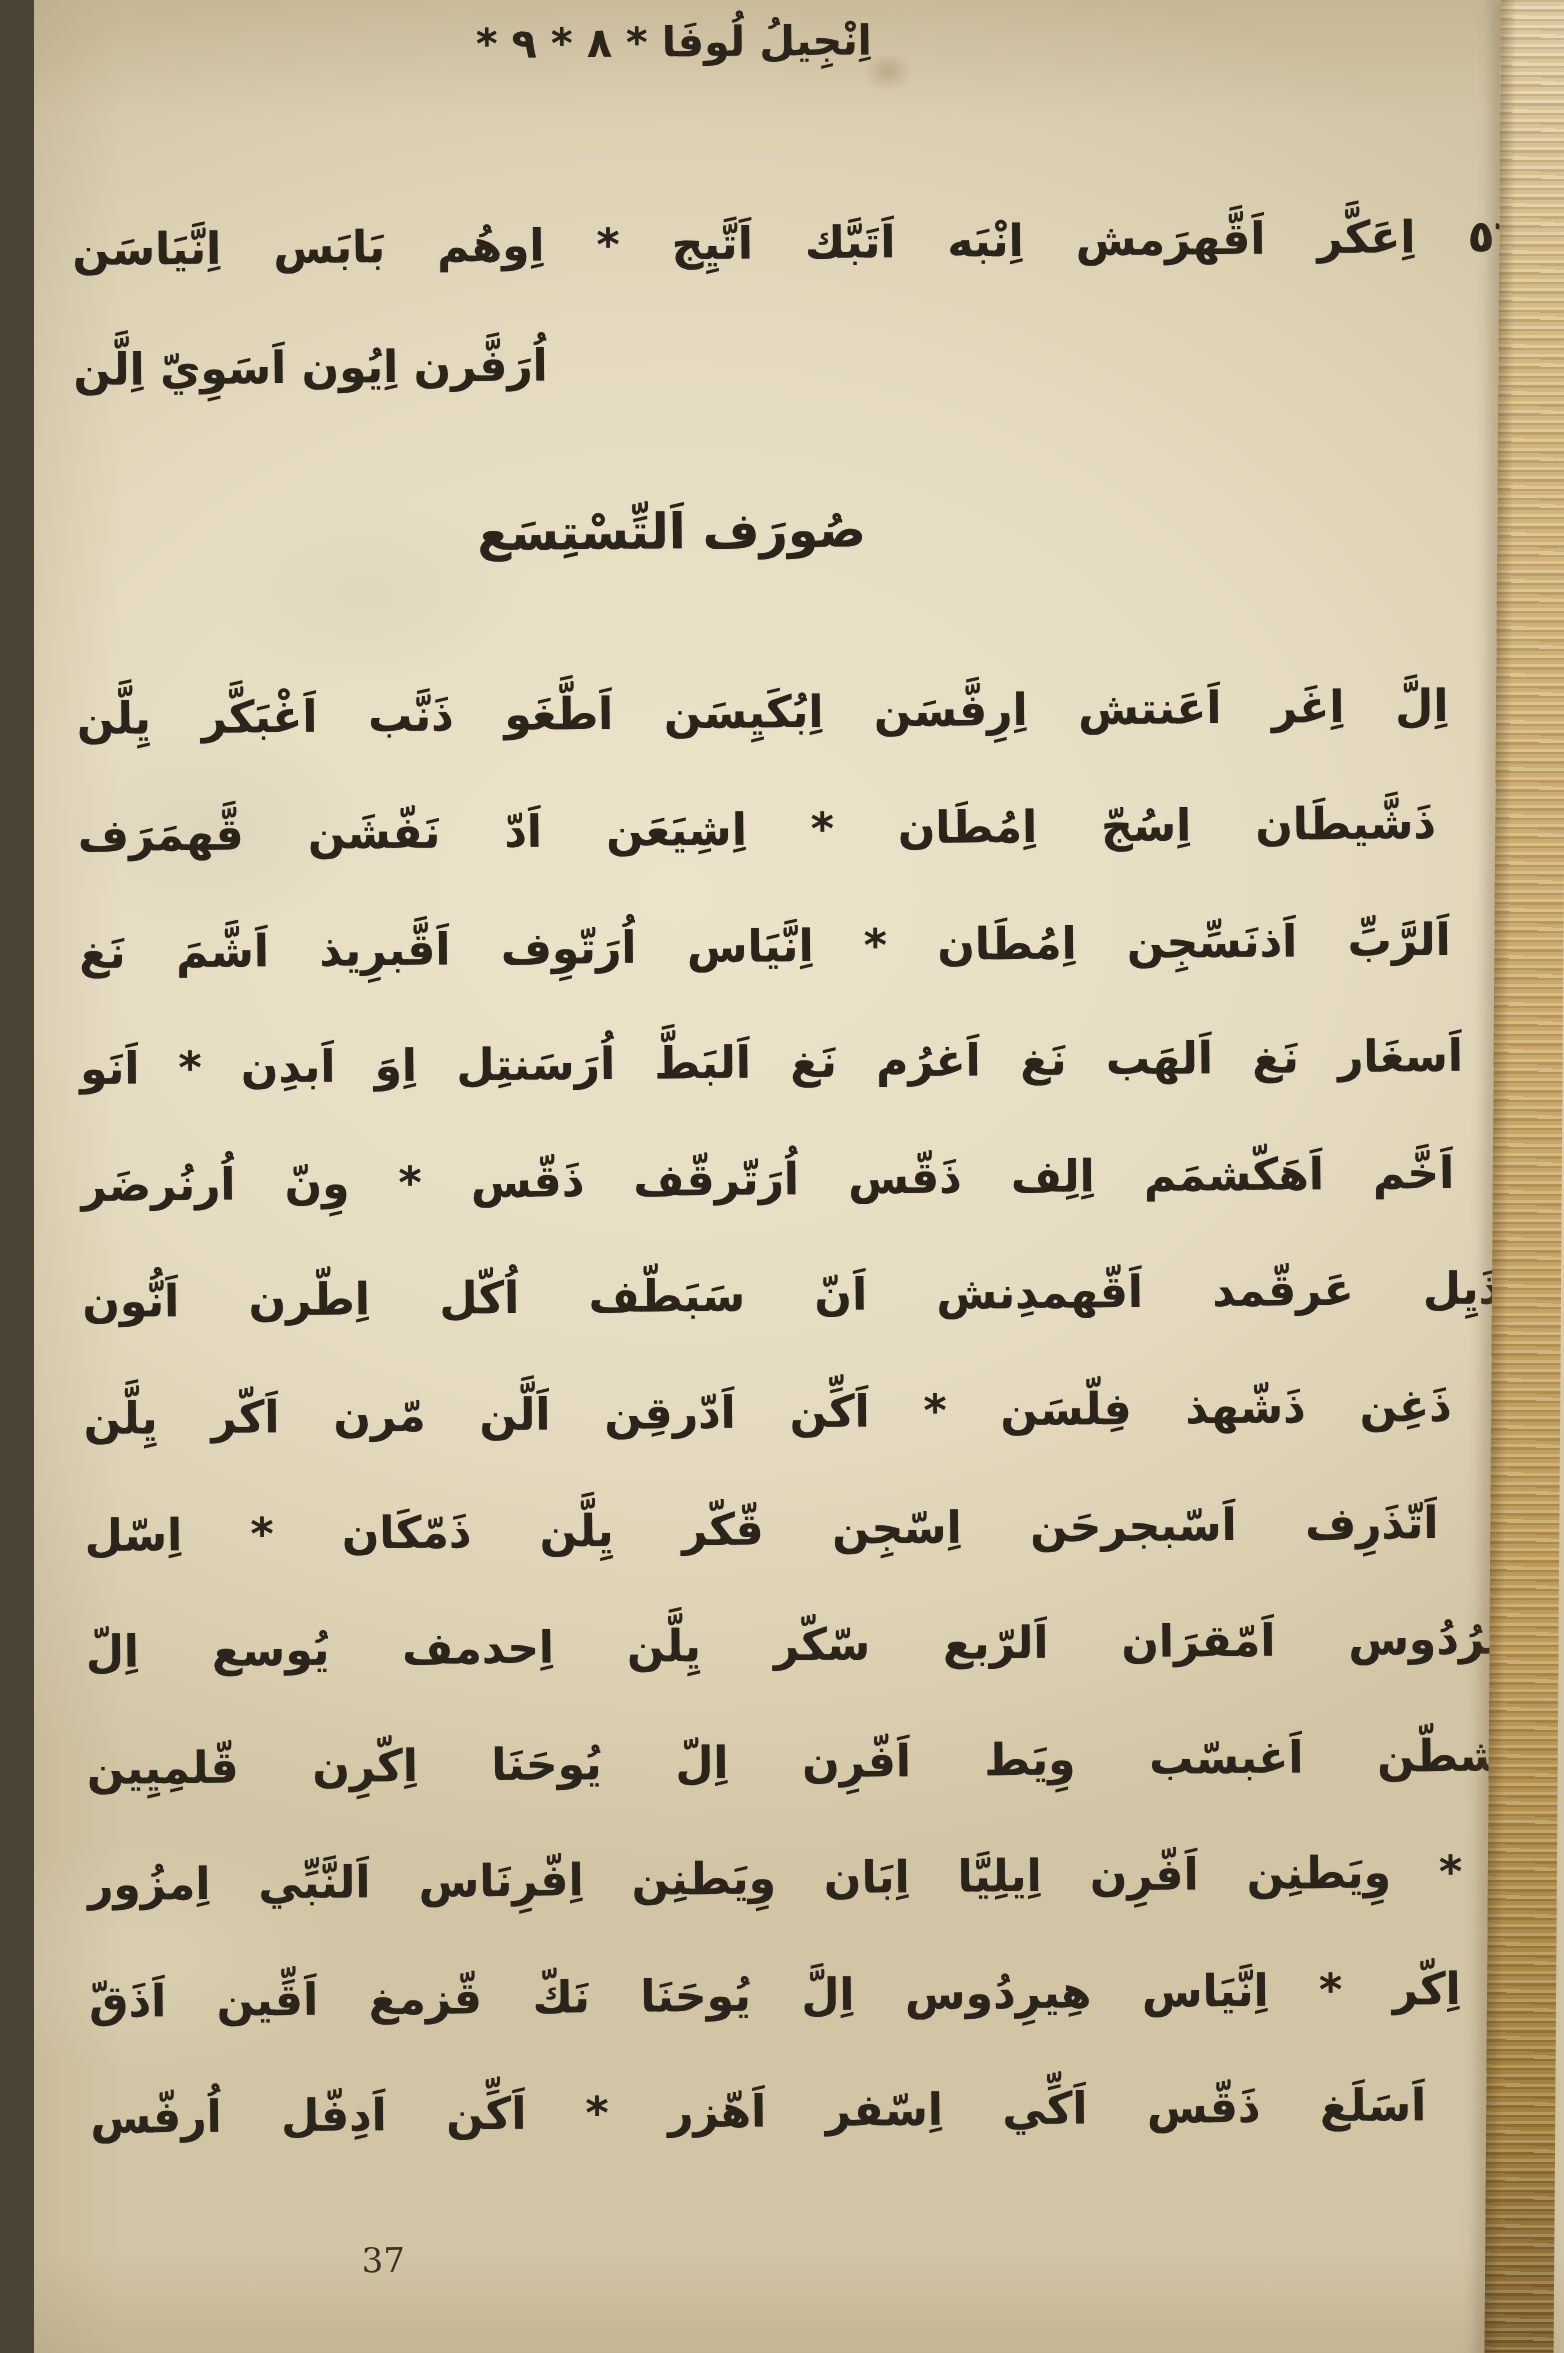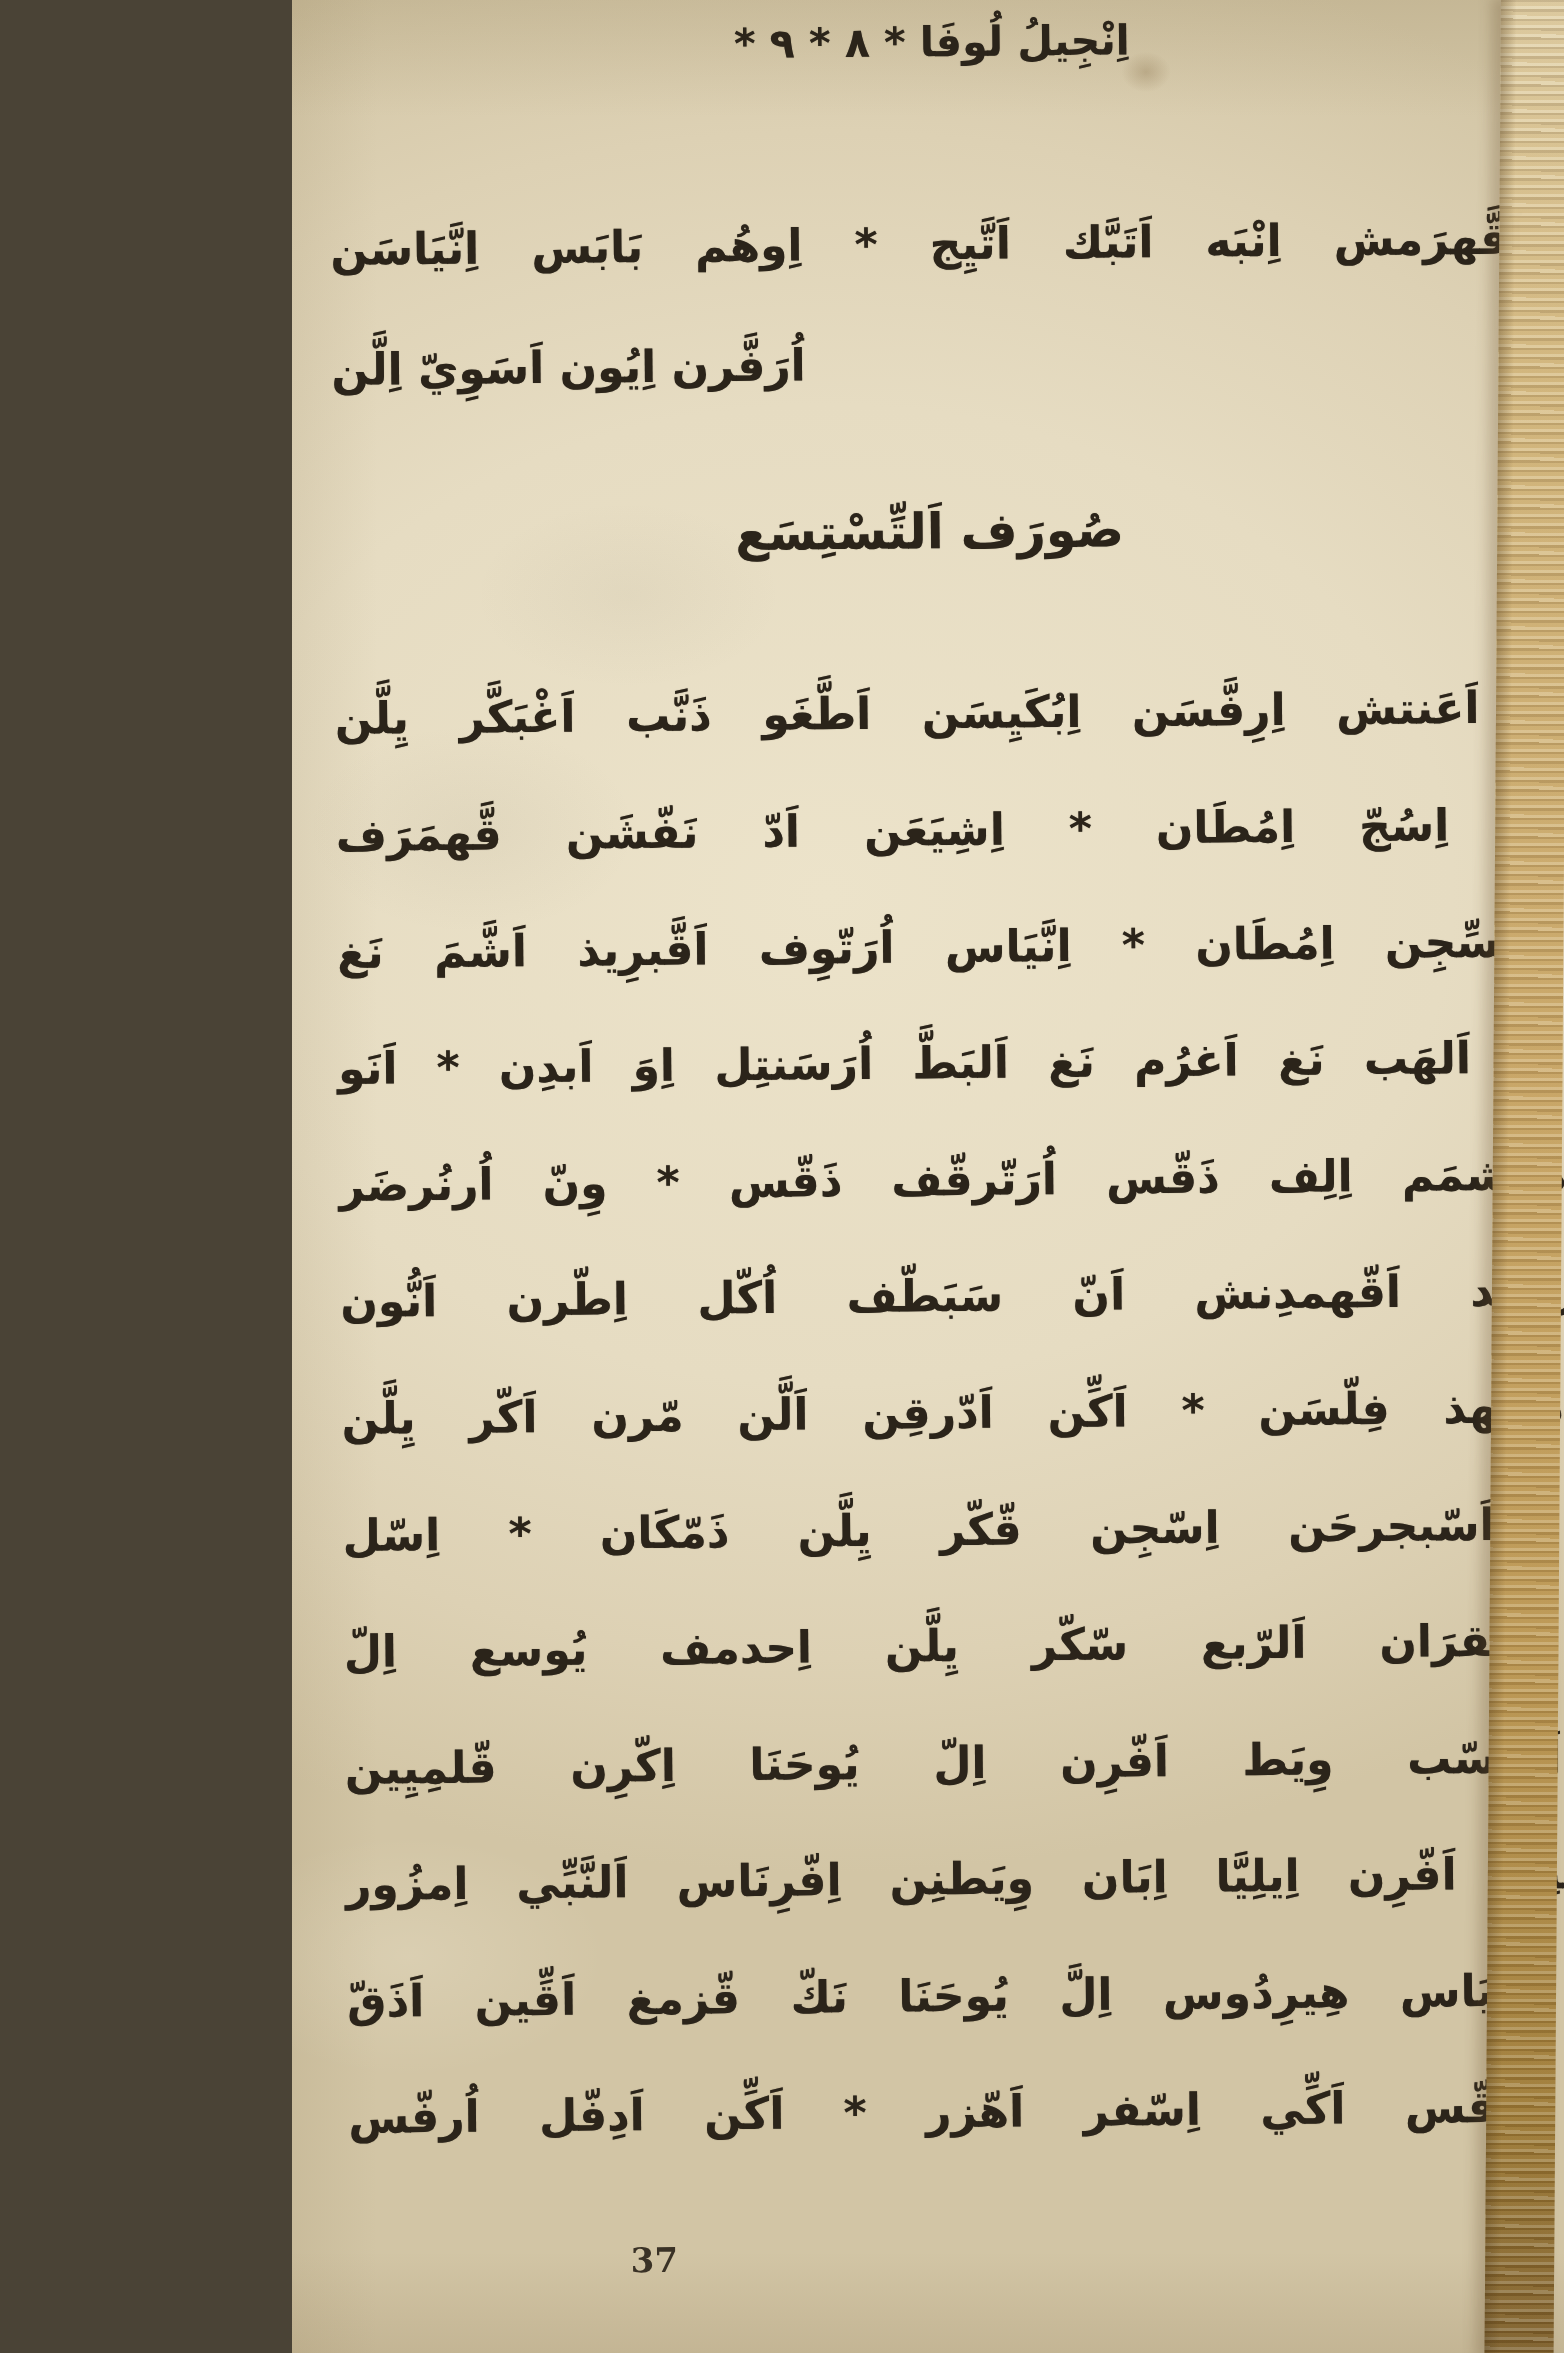--- a/index.html
+++ b/index.html
@@ -1,17 +1,17 @@
 <!DOCTYPE html>
 <html lang="kab" dir="rtl" style="font-size:12.5px"><head>
 <meta charset="utf-8">
 <style>
   html,body{margin:0;padding:0;background:#4a4336;}
   .stage{
-    position:relative;width:1272px;height:2354px;overflow:hidden;
+    position:relative;width:1530px;height:2354px;overflow:hidden;
     font-family:"DejaVu Sans",sans-serif;color:#2b241a;
     background:
       radial-gradient(1252px 978px at 42% 38%, #ece3ca 0%, #e6dcc2 50%, #ddd1b4 78%, #d2c5a5 100%);
   }
   
   .stage::before{
     content:"";position:absolute;inset:0;pointer-events:none;
     background:
       radial-gradient(33px 27px at 854px 72px,  rgba(115,88,47,.26), rgba(115,88,47,0) 75%),
       radial-gradient(235px 149px at 180px 829px, rgba(118,108,88,.07), rgba(118,108,88,0) 70%),
@@ -57,22 +57,22 @@
     text-align:center;font-size:49px;font-weight:700;
     transform:translateX(-128px);
   }
   .line{
     position:absolute;left:0;width:100%;direction:rtl;
     font-size:44px;font-weight:700;line-height:117px;
     text-align:justify;text-align-last:justify;
   }
   .flush-left{ text-align:left;text-align-last:left; }
   .page-num{
-    position:absolute;left:281px;top:2236px;
-    font-family:"DejaVu Serif",serif;font-size:34px;font-weight:700;
+    position:absolute;left:270px;top:2236px;
+    font-family:"DejaVu Serif",serif;font-size:34px;font-weight:400;
     color:#3a3226;direction:ltr;
   }
 </style>
 </head>
 <body>
 
 <div class="stage">
 
   <div class="text-block">
 

